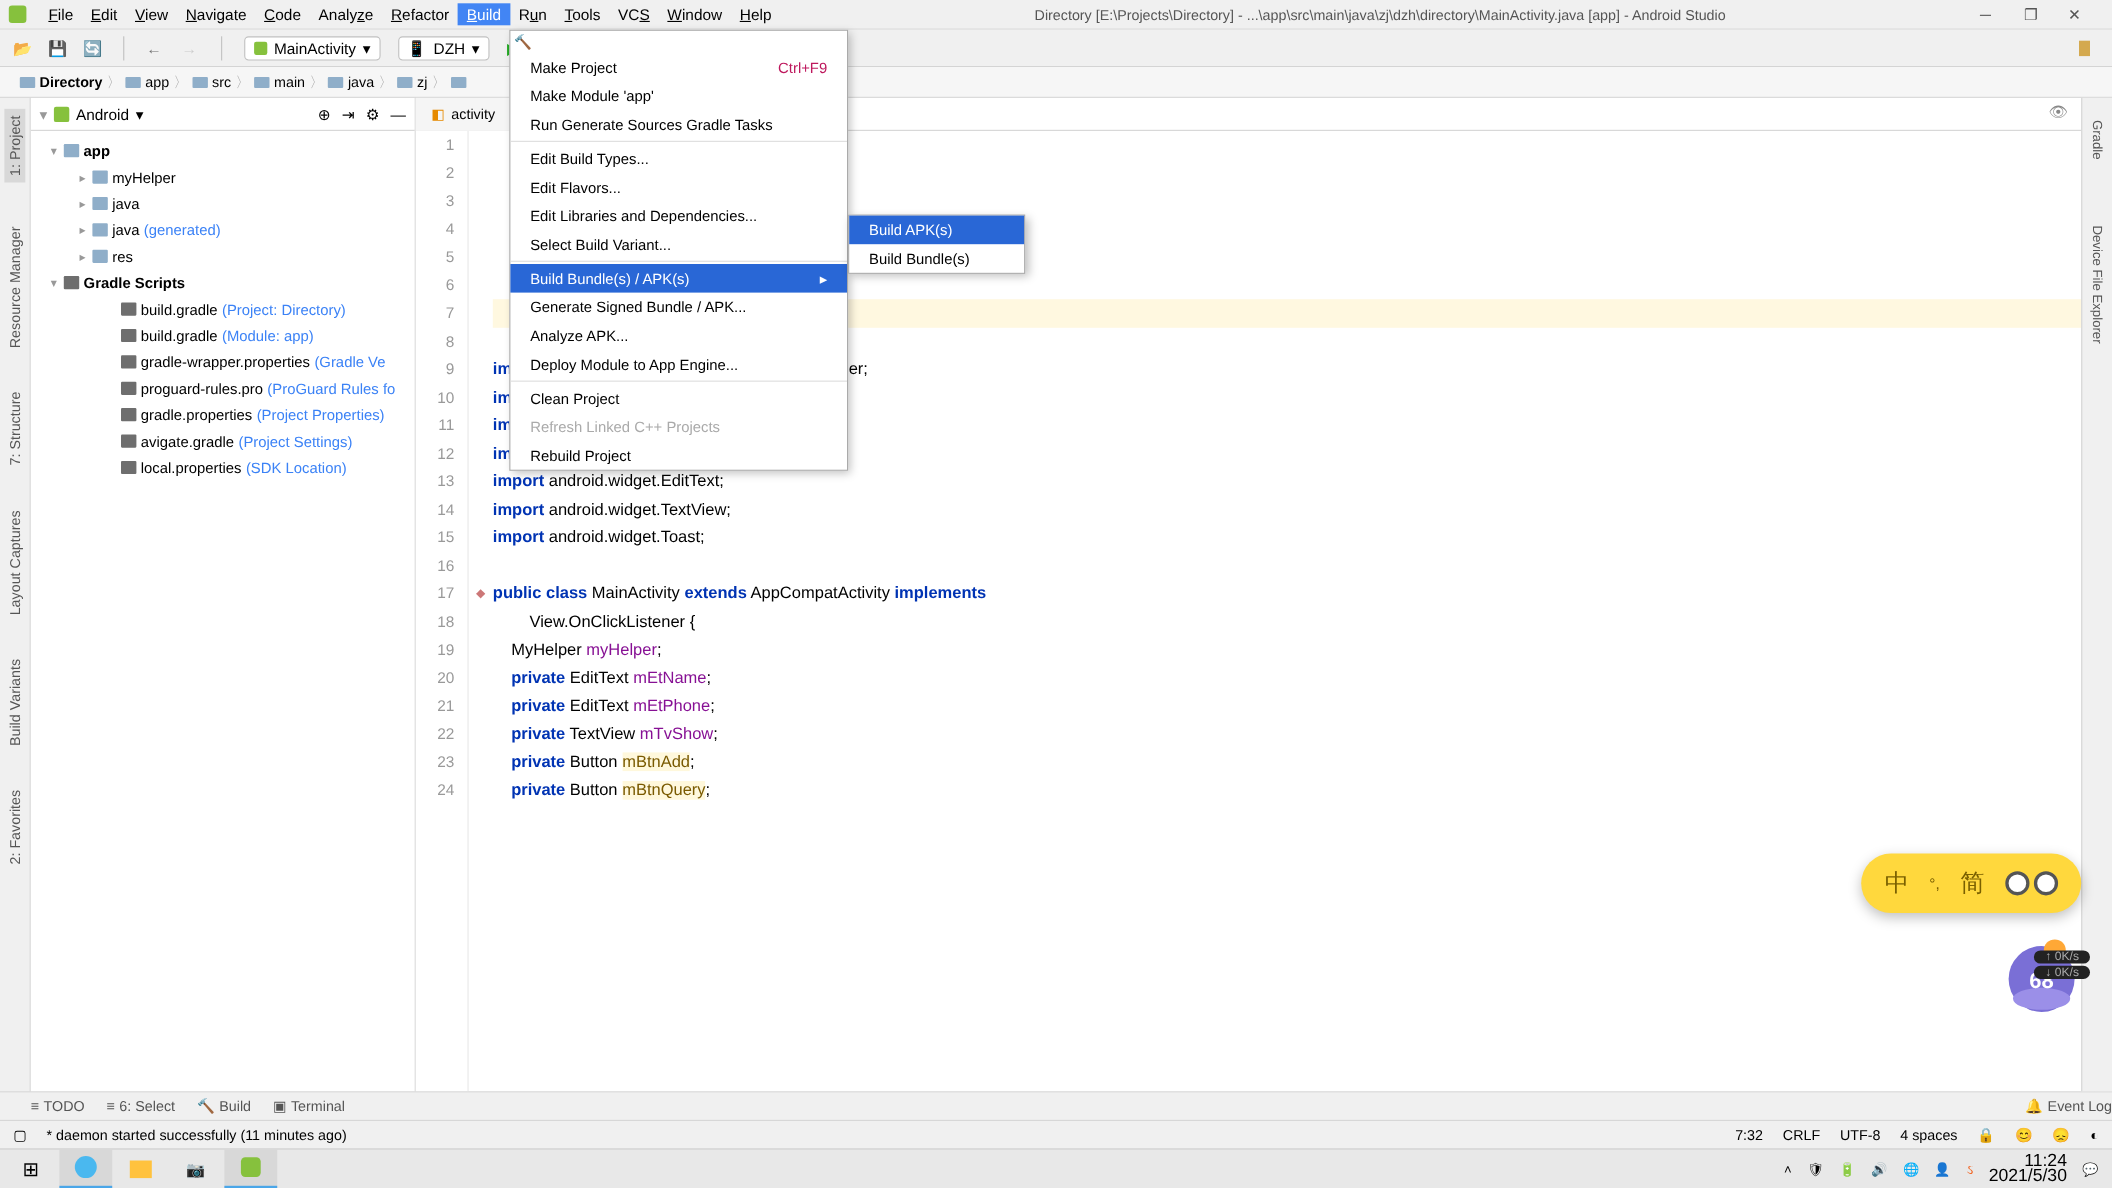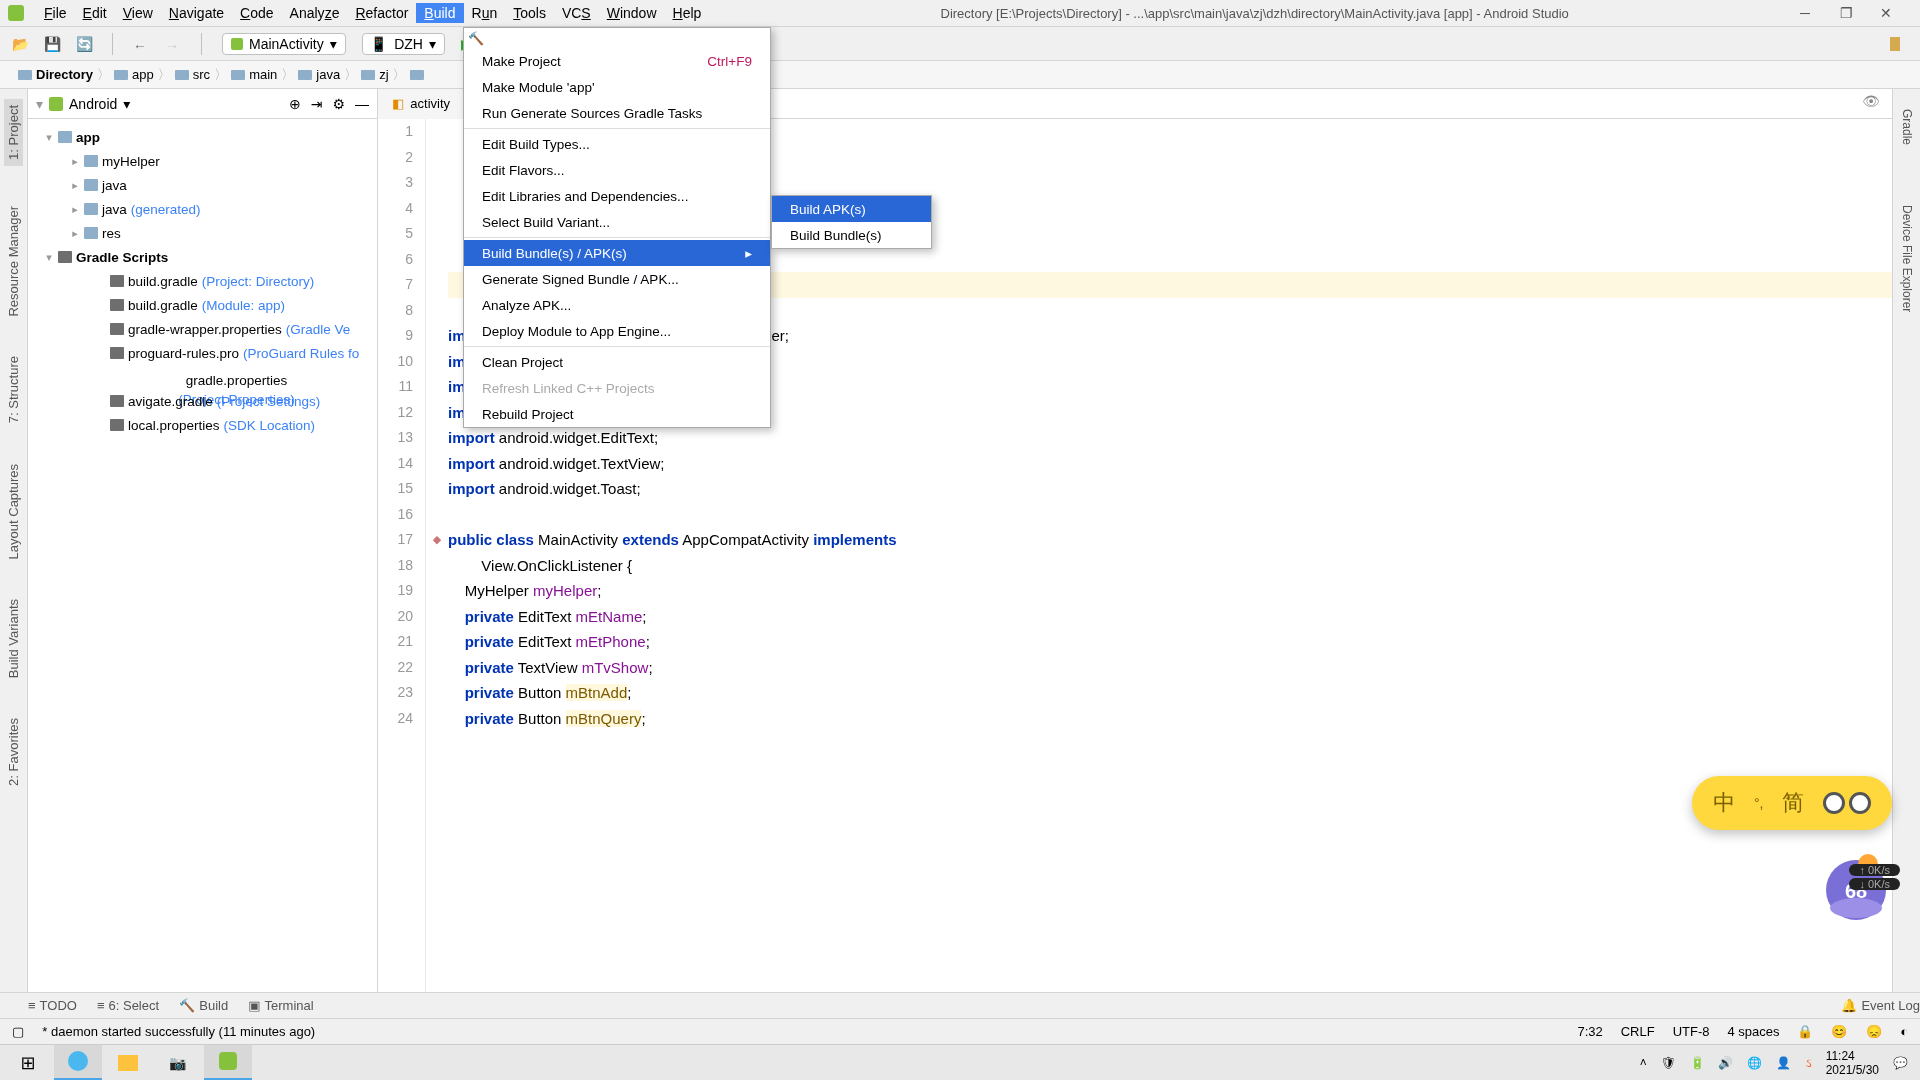--- a/index.html
+++ b/index.html
@@ -91,21 +91,21 @@
 .bottom-tabs .spacer { flex: 1; }
 
 .statusbar { height: 26px; background: #f0f0f0; border-top: 1px solid #d4d4d4; display: flex; align-items: center; padding: 0 12px; font-size: 13px; gap: 18px; }
 .statusbar .spacer { flex: 1; }
 
 
 .taskbar { height: 36px; background: #e8e8e8; border-top: 1px solid #ccc; display: flex; align-items: center; padding: 0 4px; gap: 2px; }
 .task-btn { width: 48px; height: 36px; display: flex; align-items: center; justify-content: center; cursor: pointer; }
 .task-btn.active { border-bottom: 3px solid #4aa6e8; background: #d8d8d8; }
 .tray { margin-left: auto; display: flex; align-items: center; gap: 14px; padding-right: 8px; font-size: 12px; }
-.tray-clock { text-align: left; font-size: 12px; line-height: 14px; }
+.tray-clock { text-align: right; font-size: 16px; line-height: 14px; }
 
 
 .ime-widget { position: absolute; right: 28px; top: 776px; width: 200px; height: 54px; background: #ffd83d; border-radius: 28px; display: flex; align-items: center; justify-content: space-around; padding: 0 12px; font-size: 22px; color: #7a6000; box-shadow: 0 4px 12px rgba(0,0,0,0.25); z-index: 50; }
 .minion { position: absolute; right: 28px; top: 850px; width: 72px; height: 72px; z-index: 50; }
 .netmon { position: absolute; right: 20px; top: 862px; z-index: 50; font-size: 11px; }
 .netmon div { background: #222; color: #aaa; border-radius: 10px; padding: 0 10px; margin: 2px 0; }
 
 .hammer-icon::before { content:"🔨"; font-size: 13px; }
 
 .editor-right-markers { width: 16px; background: #f9f9f9; border-left:1px solid #e0e0e0; }
@@ -278,21 +278,21 @@
           <span class="tree-icon tree-script"></span>
           <span class="tree-label">gradle-wrapper.properties</span> 
           <span class="tree-hint">(Gradle Ve</span>
         </div>
         <div class="tree-node" style="padding-left: 68px;">
           <span class="tree-arrow"></span>
           <span class="tree-icon tree-script"></span>
           <span class="tree-label">proguard-rules.pro</span> 
           <span class="tree-hint">(ProGuard Rules fo</span>
         </div>
-        <div class="tree-node" style="padding-left: 68px; flex-direction: column;">
+        <div class="tree-node" style="padding-left: 68px;">
           <span class="tree-arrow"></span>
           <span class="tree-icon tree-script"></span>
           <span class="tree-label">gradle.properties</span> 
           <span class="tree-hint">(Project Properties)</span>
         </div>
         <div class="tree-node" style="padding-left: 68px;">
           <span class="tree-arrow"></span>
           <span class="tree-icon tree-script"></span>
           <span class="tree-label">avigate.gradle</span> 
           <span class="tree-hint">(Project Settings)</span>

